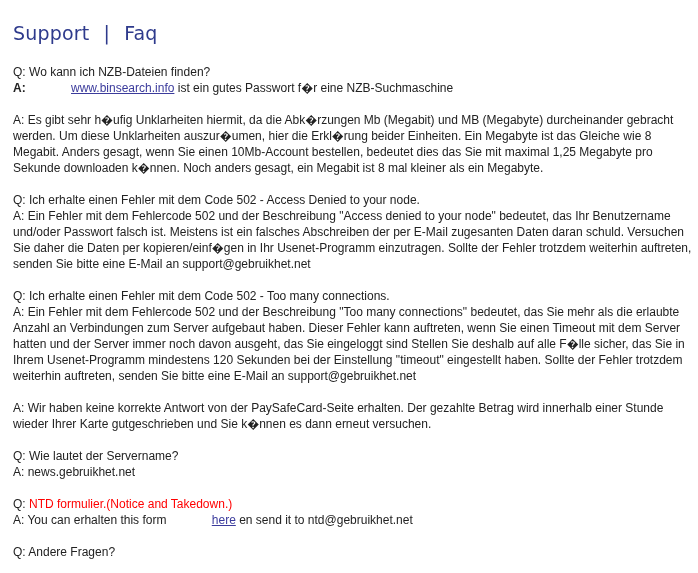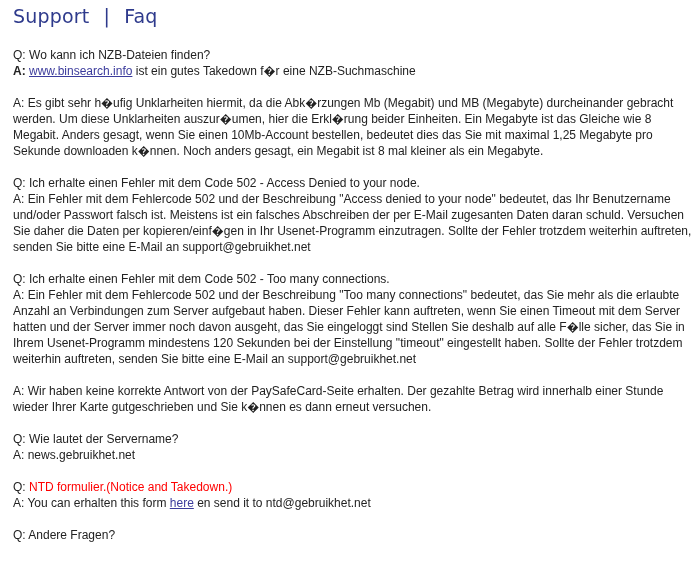--- a/index.html
+++ b/index.html
@@ -5,42 +5,42 @@
   html, body { margin: 0; padding: 0; background: #ffffff; }
   body {
     width: 698px; height: 573px; overflow: hidden;
     font-family: "Liberation Sans", sans-serif;
     font-size: 12px; color: #222222;
   }
   .page { padding: 0 0 0 13px; width: 680px; }
   .title {
     font-family: "DejaVu Sans", sans-serif;
     font-size: 19px; color: #2e3a8c; font-weight: normal;
-    margin: 0; padding-top: 5px; height: 34px; letter-spacing: 0.2px;
+    margin: 0; padding-top: 22px; height: 34px; letter-spacing: 0.2px;
   }
   .title .sep { display: inline-block; margin: 0 14px; }
   .faq-item { margin-bottom: 16px; line-height: 16px; }
   .faq-item:first-of-type { margin-top: 8px; }
   .q-label, .a-label { font-weight: normal; }
   .a-label.bold { font-weight: bold; }
   .q-text { font-weight: normal; }
   .q-text.red { color: #ff0000; }
-  a.link { color: #1a0dab; color: #3b3b9c; }
+  a.link { color: #1a0dab; color: #3b3b9c; margin-left: 42px; }
 </style>
 </head>
 <body>
 
 <div class="page">
   <h1 class="title">
     <span>Support</span><span class="sep">|</span><span>Faq</span>
   </h1>
 
   <div class="faq-item">
     <div><span class="q-label">Q:</span> <span class="q-text">Wo kann ich NZB-Dateien finden?</span></div>
-    <div><span class="a-label bold">A:</span> <a class="link" href="#">www.binsearch.info</a><span> ist ein gutes Takedown f�r eine NZB-Suchmaschine</span></div>
+    <div><span class="a-label bold">A:</span> <a class="link" href="#">www.binsearch.info</a><span> ist ein gutes Passwort f�r eine NZB-Suchmaschine</span></div>
   </div>
 
   <div class="faq-item">
     <div><span class="a-label">A:</span> <span>Es gibt sehr h�ufig Unklarheiten hiermit, da die Abk�rzungen Mb (Megabit) und MB (Megabyte) durcheinander gebracht werden. Um diese Unklarheiten auszur�umen, hier die Erkl�rung beider Einheiten. Ein Megabyte ist das Gleiche wie 8 Megabit. Anders gesagt, wenn Sie einen 10Mb-Account bestellen, bedeutet dies das Sie mit maximal 1,25 Megabyte pro Sekunde downloaden k�nnen. Noch anders gesagt, ein Megabit ist 8 mal kleiner als ein Megabyte.</span></div>
   </div>
 
   <div class="faq-item">
     <div><span class="q-label">Q:</span> <span class="q-text">Ich erhalte einen Fehler mit dem Code 502 - Access Denied to your node.</span></div>
     <div><span class="a-label">A:</span> <span>Ein Fehler mit dem Fehlercode 502 und der Beschreibung "Access denied to your node" bedeutet, das Ihr Benutzername und/oder Passwort falsch ist. Meistens ist ein falsches Abschreiben der per E-Mail zugesanten Daten daran schuld. Versuchen Sie daher die Daten per kopieren/einf�gen in Ihr Usenet-Programm einzutragen. Sollte der Fehler trotzdem weiterhin auftreten, senden Sie bitte eine E-Mail an support@gebruikhet.net</span></div>
   </div>

